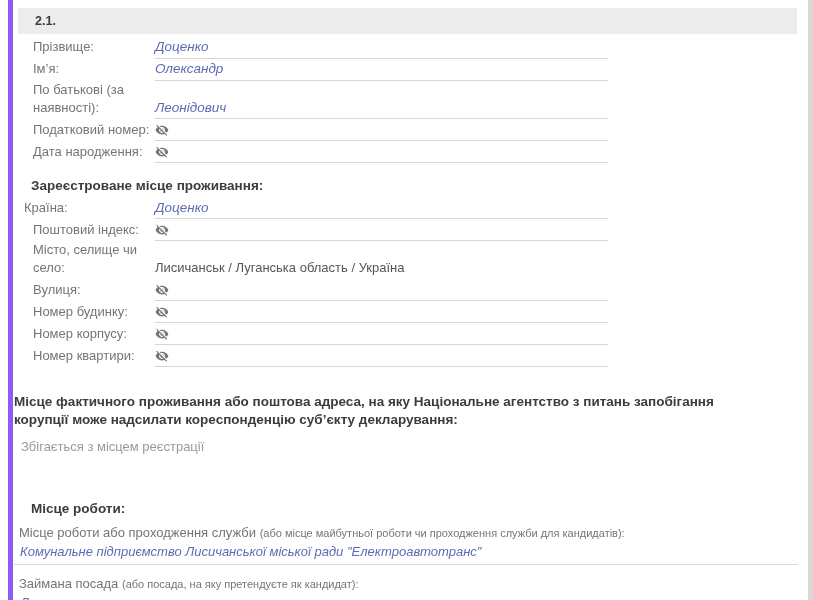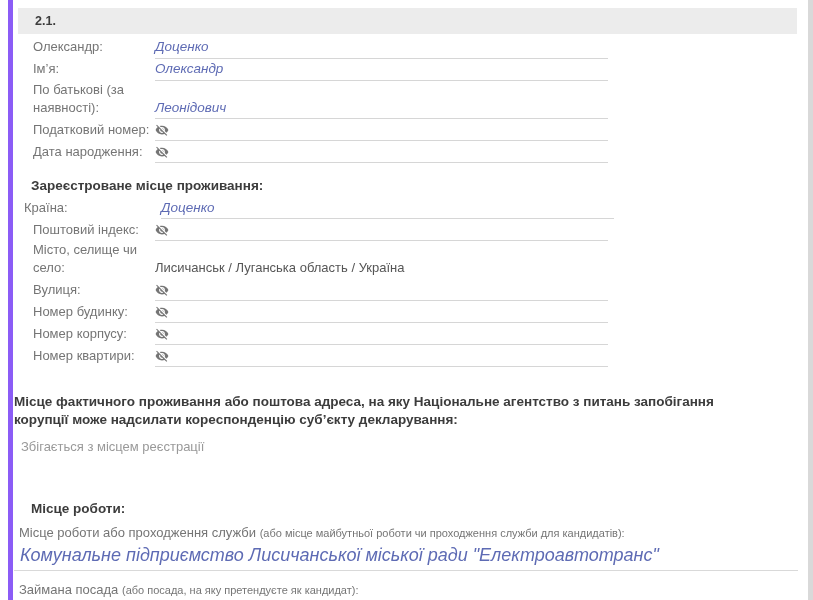--- a/index.html
+++ b/index.html
@@ -13,55 +13,55 @@
 
   .header-bar{
     margin:8px 0 0 5px;width:779px;height:26px;background:#ececec;
     display:flex;align-items:center;padding-left:17px;box-sizing:border-box;
   }
   .header-num{font-weight:bold;font-size:12.5px;color:#3c3c3c;}
   .header-title{font-weight:bold;font-size:12.5px;color:#3c3c3c;margin-left:14px;letter-spacing:.2px;}
 
   .fields{margin-top:3px;}
   .frow{display:flex;align-items:flex-end;padding-left:20px;min-height:22px;box-sizing:border-box;}
-  .frow.outdent{padding-left:11px;gap:6px;}
+  .frow.outdent{padding-left:11px;}
   .flabel{width:122px;font-size:13px;color:#757575;padding-bottom:3px;line-height:1.35;flex:0 0 auto;}
   .outdent .flabel{width:131px;}
   .fvalue{
     width:453px;box-sizing:border-box;border-bottom:1px solid #d6d6d6;
     font-size:13.5px;font-style:italic;color:#5e6bb4;padding-bottom:2px;line-height:1.3;
   }
   .fvalue.plain{border-bottom:none;font-style:normal;color:#555555;font-size:13px;width:auto;}
   .eye{width:14px;height:14px;fill:#757575;display:block;margin-bottom:1px;}
 
   .sec-head{margin:15px 0 4px 18px;font-size:13.5px;font-weight:bold;color:#3c3c3c;}
   .bold-para{margin:26px 10px 0 1px;max-width:756px;font-size:13.5px;font-weight:bold;color:#3c3c3c;line-height:1.33;}
   .match-note{margin:10px 0 0 8px;font-size:13px;color:#999999;}
 
   .work-head{margin:47px 0 0 18px;font-size:13.5px;font-weight:bold;color:#3c3c3c;}
   .work-label{margin:9px 0 0 6px;font-size:13px;color:#757575;}
   .work-label .small-note{font-size:11px;color:#757575;}
   .full-value{
     margin:2px 0 0 1px;width:784px;box-sizing:border-box;
     padding:2px 0 3px 6px;border-bottom:1px solid #d9d9d9;
-    font-size:18px;font-style:italic;color:#5e6bb4;line-height:1.3;
+    font-size:13px;font-style:italic;color:#5e6bb4;line-height:1.3;
   }
 </style>
 </head>
 <body>
 
 <div class="card">
 
   <div class="header-bar">
     <span class="header-num">2.1.</span>
   </div>
 
   <div class="fields">
     <div class="frow">
-      <div class="flabel">Олександр:</div>
+      <div class="flabel">Прізвище:</div>
       <div class="fvalue">Доценко</div>
     </div>
     <div class="frow">
       <div class="flabel">Ім’я:</div>
       <div class="fvalue">Олександр</div>
     </div>
     <div class="frow">
       <div class="flabel">По батькові (за наявності):</div>
       <div class="fvalue">Леонідович</div>
     </div>

